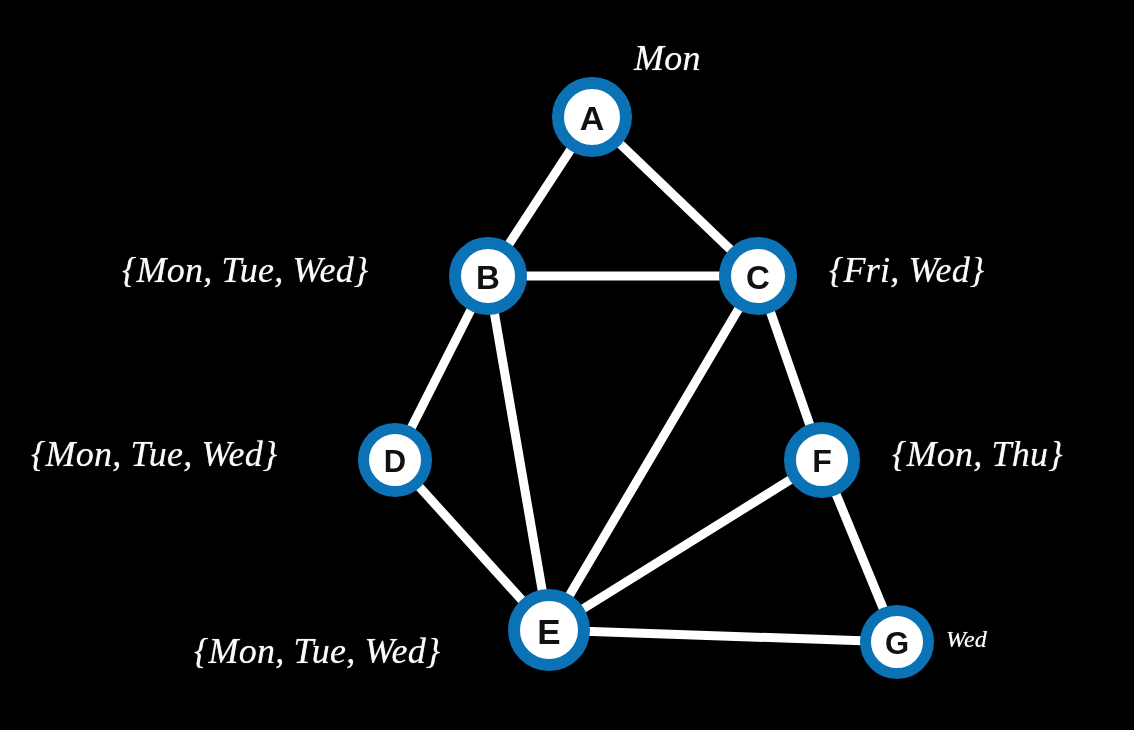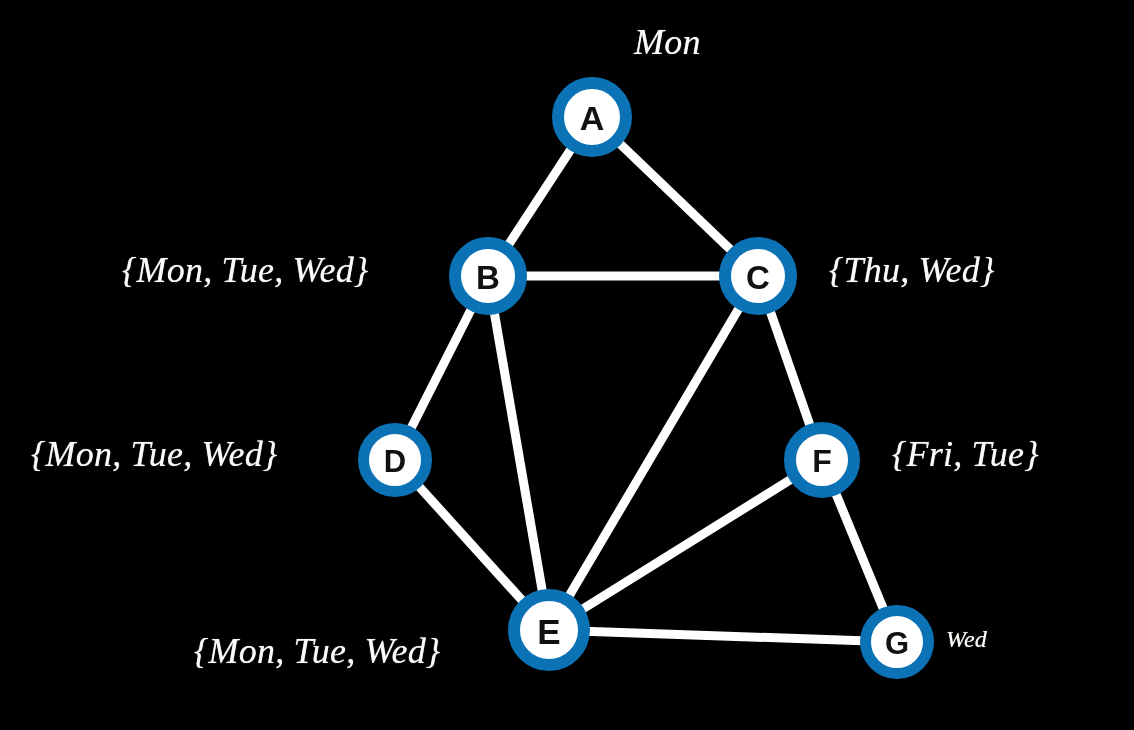--- a/index.html
+++ b/index.html
@@ -102,22 +102,22 @@
           <text class="node-letter" x="822" y="461" font-size="32" fill="#111111">F</text>
         </g>
         <g>
           <circle class="node-ring" cx="897" cy="642" r="31.5" fill="#ffffff" stroke="#0b72b5" stroke-width="11"></circle>
           <text class="node-letter" x="897" y="643" font-size="31" fill="#111111">G</text>
         </g>
       </g>
   </svg>
 
   <div id="labels-layer">
-      <div class="domain-label" style="left: 634px; top: 24px; font-size: 36px; color: rgb(251, 251, 251);">Mon</div>
+      <div class="domain-label" style="left: 634px; top: 40px; font-size: 36px; color: rgb(251, 251, 251);">Mon</div>
       <div class="domain-label" style="left: 122px; top: 252px; font-size: 36px; color: rgb(251, 251, 251);">{Mon, Tue, Wed}</div>
-      <div class="domain-label" style="left: 829px; top: 252px; font-size: 36px; color: rgb(251, 251, 251);">{Thu, Wed}</div>
+      <div class="domain-label" style="left: 829px; top: 252px; font-size: 36px; color: rgb(251, 251, 251);">{Fri, Wed}</div>
       <div class="domain-label" style="left: 31px; top: 436px; font-size: 36px; color: rgb(251, 251, 251);">{Mon, Tue, Wed}</div>
-      <div class="domain-label" style="left: 892px; top: 436px; font-size: 36px; color: rgb(251, 251, 251);">{Fri, Tue}</div>
+      <div class="domain-label" style="left: 892px; top: 436px; font-size: 36px; color: rgb(251, 251, 251);">{Mon, Thu}</div>
       <div class="domain-label" style="left: 194px; top: 633px; font-size: 36px; color: rgb(251, 251, 251);">{Mon, Tue, Wed}</div>
       <div class="domain-label" style="left: 946px; top: 627px; font-size: 24px; color: rgb(251, 251, 251);">Wed</div>
     </div>
 
 </div>
 
 </body></html>

